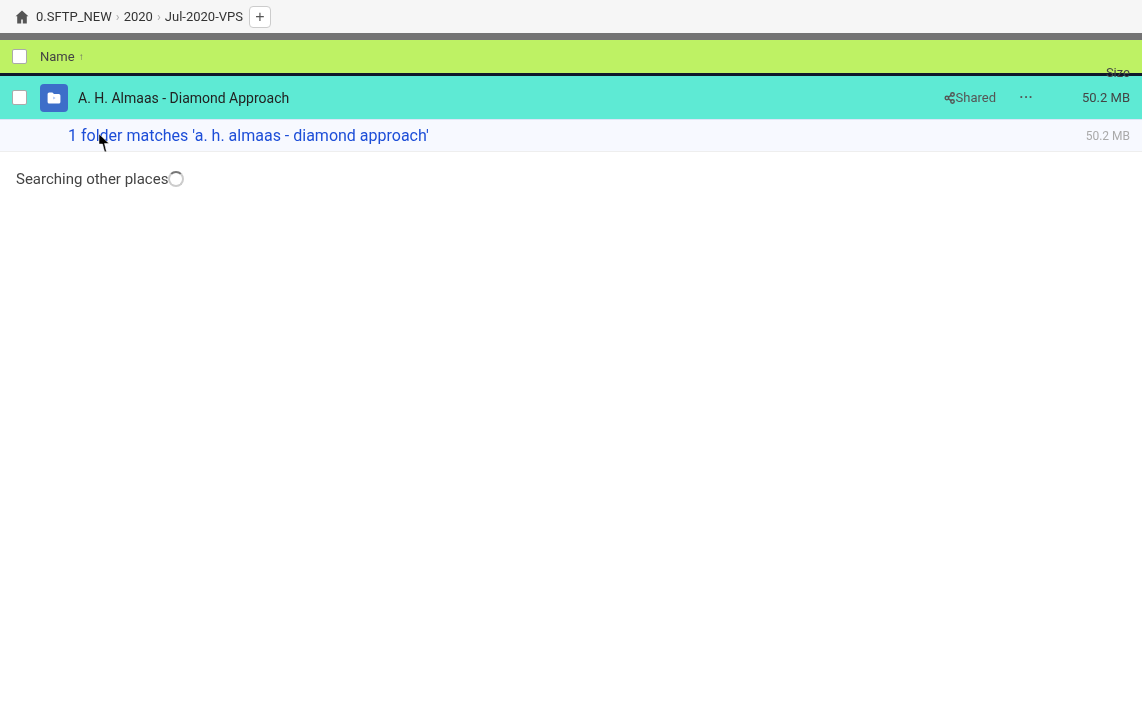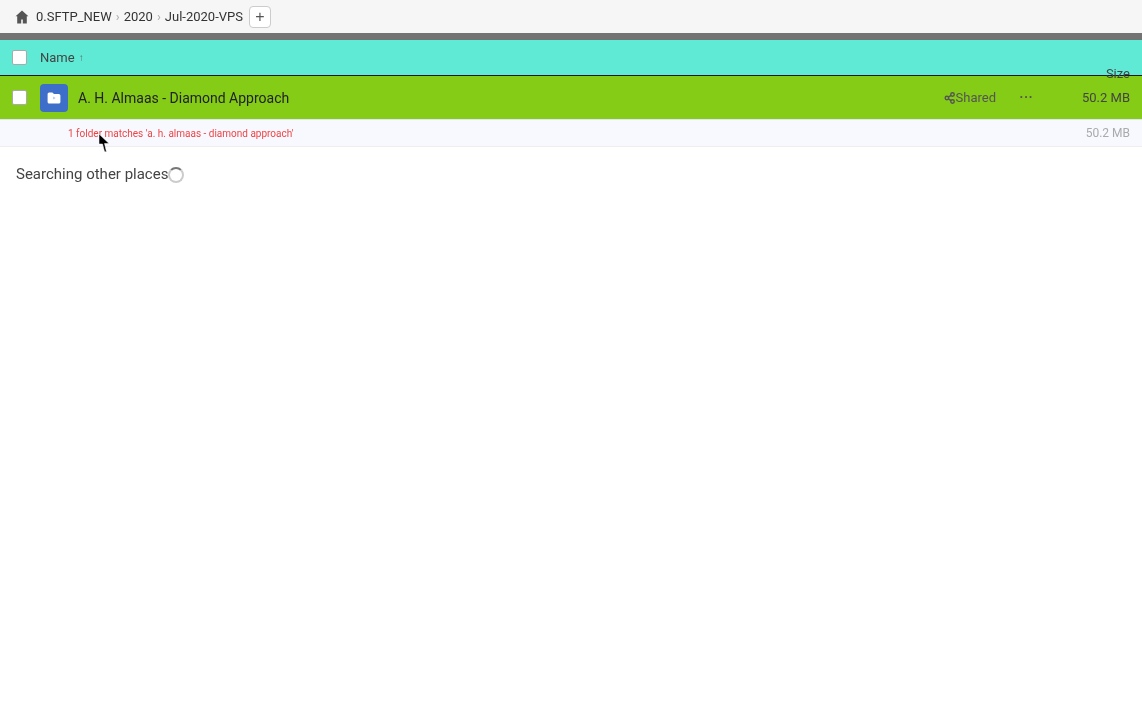--- a/index.html
+++ b/index.html
@@ -70,22 +70,22 @@
       font-size: 16px;
       color: #555;
       margin-left: 6px;
     }
 
     
     .column-headers {
       display: flex;
       align-items: center;
       padding: 6px 12px;
-      border-bottom: 1px solid #0f172a;
-      background: #5eead4;
+      border-bottom: 3px solid #0f172a;
+      background: #bef264;
       height: 36px;
       justify-content: flex-end;
     }
 
     .checkbox-area {
       width: 28px;
       display: flex;
       align-items: center;
     }
 
@@ -106,21 +106,21 @@
       text-align: right;
       margin-top: 32px;
     }
 
     
     .file-row {
       display: flex;
       align-items: center;
       padding: 0 12px;
       height: 44px;
-      background: #84cc16;
+      background: #5eead4;
       border-bottom: 1px solid #dde5f7;
     }
 
     .file-checkbox {
       width: 28px;
       display: flex;
       align-items: center;
     }
 
     .file-icon {
@@ -179,39 +179,39 @@
     .match-info-row {
       display: flex;
       align-items: center;
       padding: 6px 12px 6px 68px;
       border-bottom: 1px solid #eeeeee;
       background: #f7f9ff;
     }
 
     .match-info-text {
       flex: 1;
-      font-size: 10px;
-      color: #ef4444;
+      font-size: 16px;
+      color: #1d4ed8;
     }
 
     .match-info-size {
       width: 80px;
       text-align: right;
       font-size: 12px;
       color: #aaa;
     }
 
     
     .searching-section {
       padding: 18px 16px;
     }
 
     .searching-label {
       display: flex;
-      align-items: flex-end;
+      align-items: center;
       gap: 0;
       font-size: 15px;
       color: #444;
     }
 
     
     .spinner {
       width: 16px;
       height: 16px;
       border: 2px solid #ccc;

